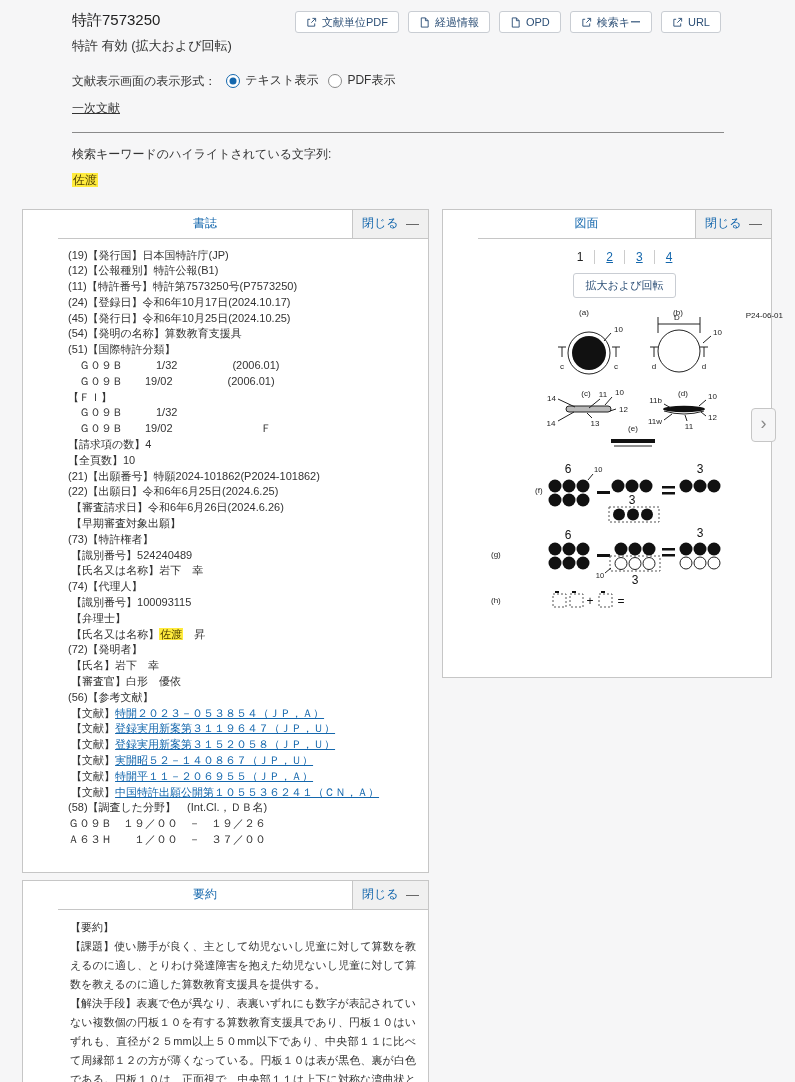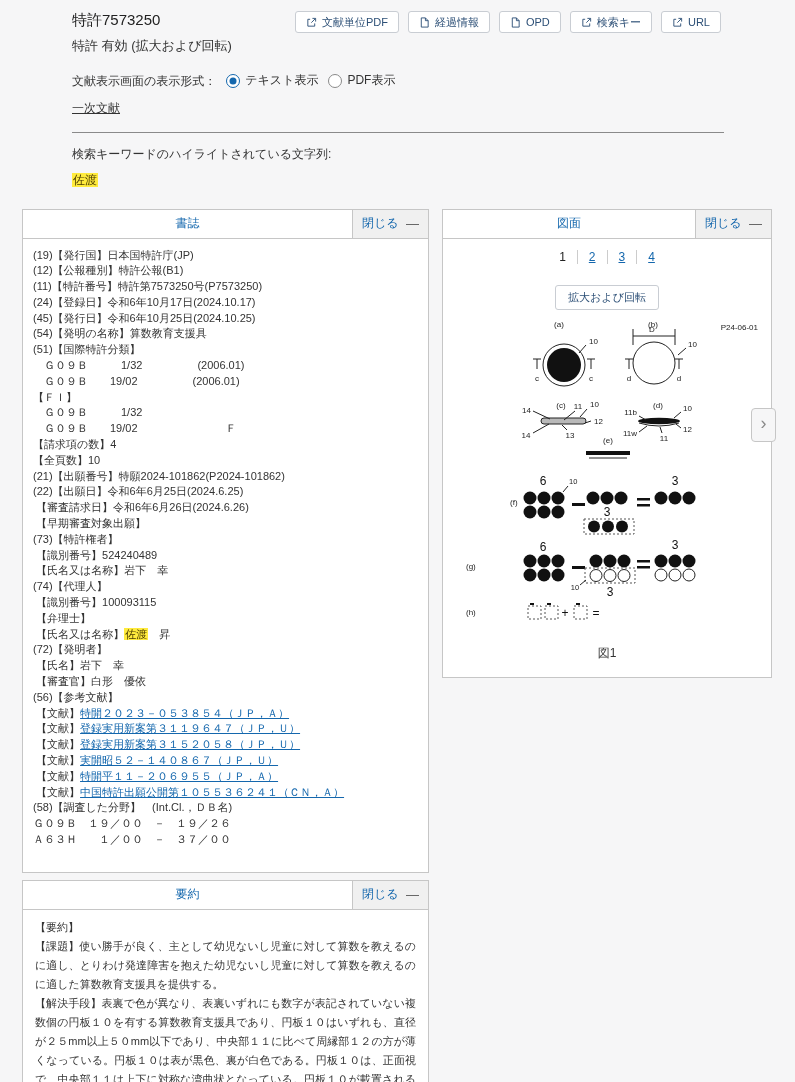--- a/index.html
+++ b/index.html
@@ -29,40 +29,40 @@
   .radio-circle.checked { border:1.5px solid #1467ad; }
   .radio-circle.checked::after { content:""; position:absolute; width:7px; height:7px; background:#1467ad; border-radius:50%; top:50%; left:50%; transform:translate(-50%,-50%); }
   .primary-doc { margin:9px 0 0 72px; font-size:12px;text-decoration:underline; }
   hr.divider { border:none; border-top:1px solid #8a8a8a; margin:15px 71px 0 72px; }
   .hl-label { margin:13px 0 0 72px; font-size:12px; }
   .hl-word { margin:9px 0 0 72px; font-size:12px; }
   mark.hl { background:#ffeb3d; color:#4a3b00; padding:0 1px; }
 
   
   .panels-row { display:flex; align-items:flex-start; gap:13px; margin:20px 22px 0; }
-  .panel { background:#fff; border:1px solid #c6c6c6; }
+  .panel { background:#fff; border:1px solid #c6c6c6;padding-left:35px; }
   .bib-panel { width:407px; height:664px; }
   .fig-panel { width:330px; height:469px; position:relative; }
   .abstract-panel { width:407px; height:216px; margin:7px 0 0 22px; overflow:hidden; }
   .panel-header { display:flex; height:29px; border-bottom:1px solid #c6c6c6; }
   .panel-title { flex:1; display:flex; align-items:center; justify-content:center; font-size:12px; color:#1467ad; }
   .panel-close { width:76px; background:#f0f0f0; border-left:1px solid #c6c6c6; display:flex; align-items:center; justify-content:space-between; padding:0 9px; }
   .close-label { font-size:12px; color:#1467ad; cursor:pointer; }
   .collapse { color:#555; font-size:13px; line-height:1; cursor:pointer; }
 
   .bib-body { padding:9px 10px; font-size:11px; line-height:15.8px; white-space:pre-wrap; }
   .bib-line a { color:#1467ad; text-decoration:underline; cursor:pointer;margin-top:15px; }
 
   .fig-body { padding-top:11px; text-align:center; }
   .fig-pages { display:flex; justify-content:center; align-items:center; font-size:12px; }
   .fig-page-item { padding:0 11px; border-left:1px solid #ccc; line-height:14px; }
   .fig-page-item:first-child { border-left:none; }
   .page-current { color:#222; }
   .page-link { color:#1467ad; text-decoration:underline; cursor:pointer; }
-  .zoom-btn { margin-top:21px; font-size:11px; color:#2c4f76; background:#fff; border:1px solid #c9cdd3; border-radius:3px; padding:4px 12px; cursor:pointer; font-family:inherit; }
+  .zoom-btn { margin-top:9px; font-size:11px; color:#2c4f76; background:#fff; border:1px solid #c9cdd3; border-radius:3px; padding:4px 12px; cursor:pointer; font-family:inherit; }
   .fig-svg { display:block; margin:7px auto 0; }
   .fig-caption { font-size:12px; margin-top:20px; text-align:center; }
   .next-btn { position:absolute; right:-5px; top:198px; width:25px; height:34px; background:#f6f6f7; border:1px solid #c6c6c6; border-radius:4px; color:#8a8a8a; font-size:18px; display:flex; align-items:center; justify-content:center; cursor:pointer; padding-bottom:3px; }
 
   .abs-body { padding:8px 12px 6px; font-size:11px; line-height:19px; text-align:justify; }
 
   .ln { stroke:#222; stroke-width:1; fill:none; }
   .dash { stroke:#555; stroke-width:1; fill:none; stroke-dasharray:2 2; }
   .t8 { font-size:8px; fill:#222; }
   .t7 { font-size:7.5px; fill:#222; }
@@ -300,21 +300,20 @@
           <rect x="75" y="289" width="13" height="13" class="dash"></rect>
             <rect x="77" y="286" width="4" height="2" fill="#111"></rect>
           <rect x="92" y="289" width="13" height="13" class="dash"></rect>
             <rect x="94" y="286" width="4" height="2" fill="#111"></rect>
           <text x="112" y="300" class="t12" text-anchor="middle">+</text>
           <rect x="121" y="289" width="13" height="13" class="dash"></rect>
             <rect x="123" y="286" width="4" height="2" fill="#111"></rect>
           <text x="143" y="300" class="t12" text-anchor="middle">=</text>
         </svg>
 
-        <div class="fig-caption">図1</div>
       </div>
       <div class="next-btn">
           <span>›</span>
         </div>
     </section>
   </div>
 
   <section class="panel abstract-panel">
     <div class="panel-header">
       <div class="panel-title">要約</div>

